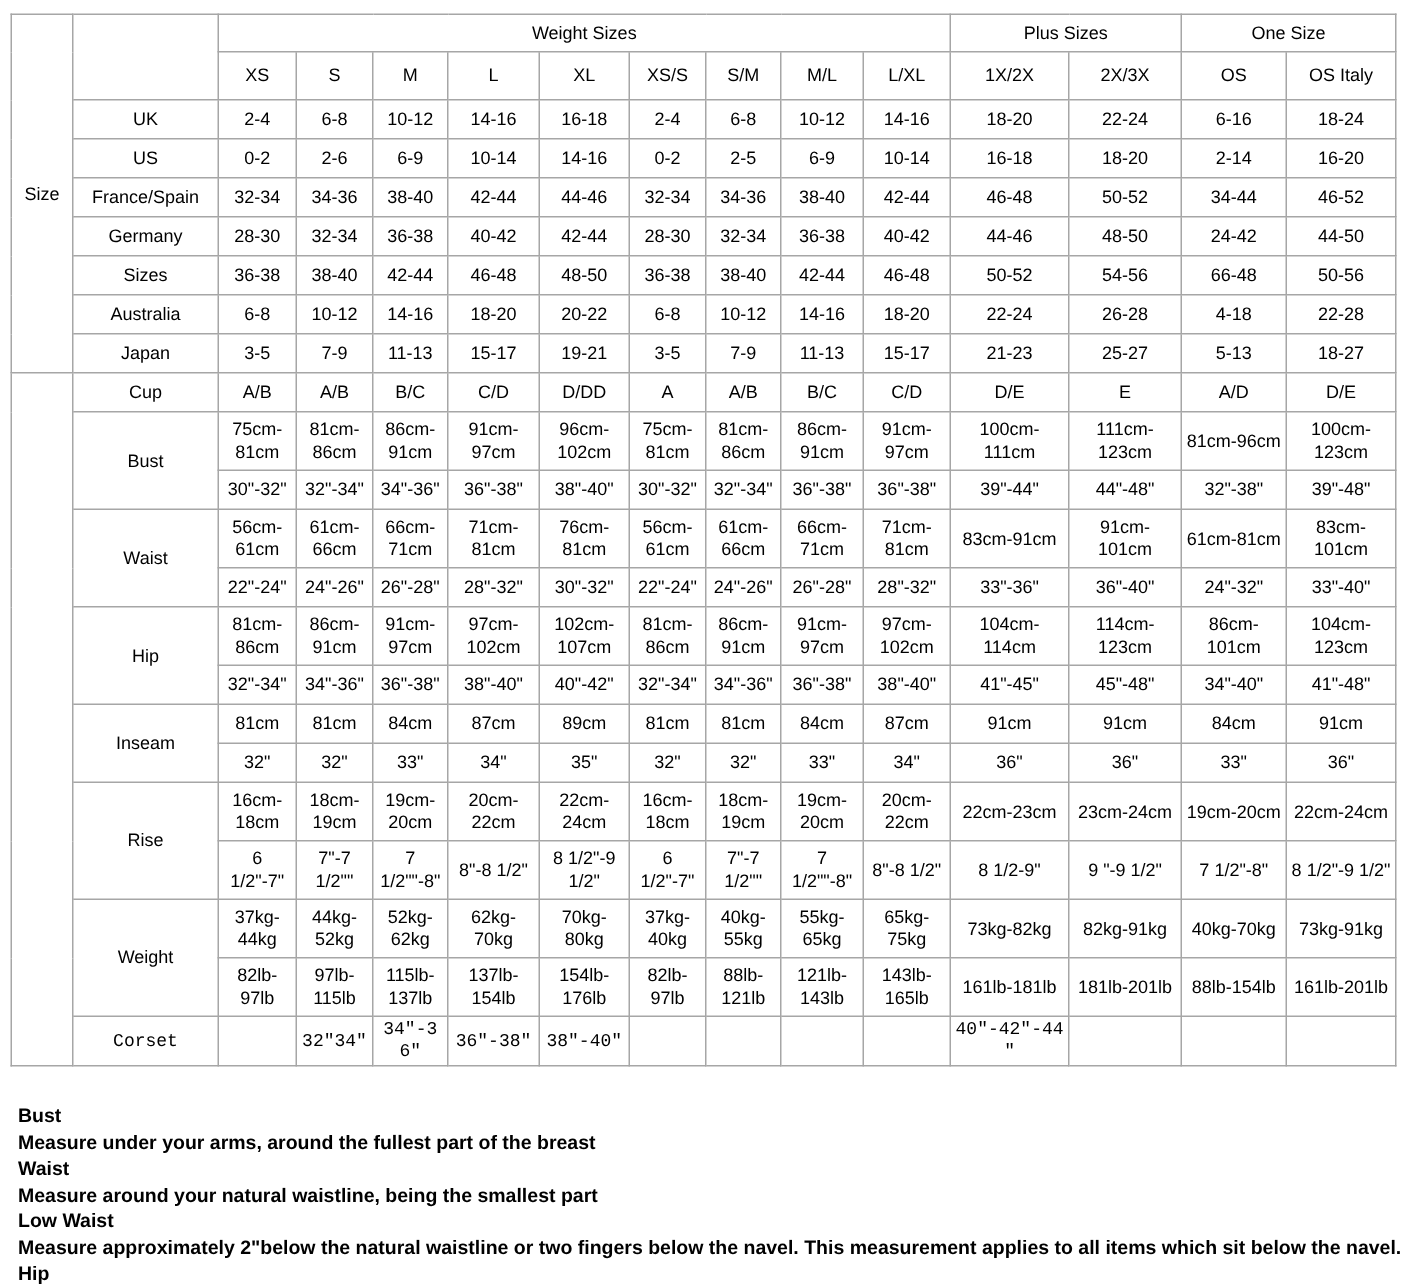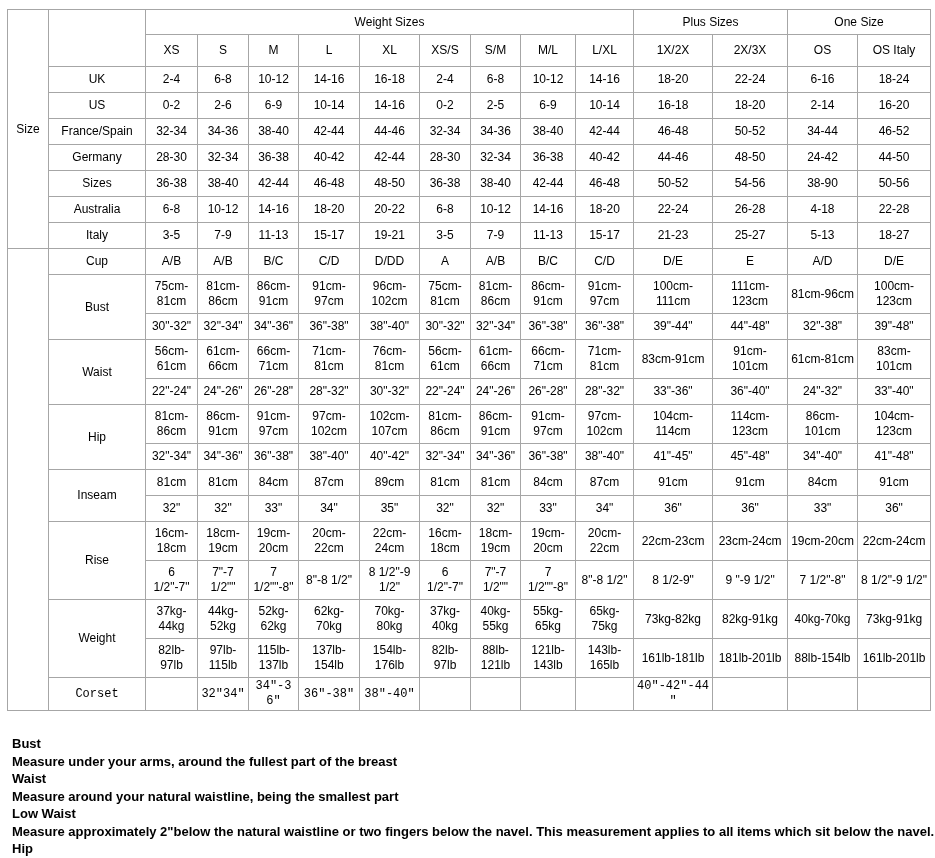--- a/index.html
+++ b/index.html
@@ -154,41 +154,41 @@
           <td>38-40</td>
           <td>42-44</td>
           <td>46-48</td>
           <td>48-50</td>
           <td>36-38</td>
           <td>38-40</td>
           <td>42-44</td>
           <td>46-48</td>
           <td>50-52</td>
           <td>54-56</td>
-          <td>38-90</td>
+          <td>66-48</td>
           <td>50-56</td>
         </tr>
         <tr class="h23">
           <th>Australia</th>
           <td>6-8</td>
           <td>10-12</td>
           <td>14-16</td>
           <td>18-20</td>
           <td>20-22</td>
           <td>6-8</td>
           <td>10-12</td>
           <td>14-16</td>
           <td>18-20</td>
           <td>22-24</td>
           <td>26-28</td>
           <td>4-18</td>
           <td>22-28</td>
         </tr>
         <tr class="h23">
-          <th>Italy</th>
+          <th>Japan</th>
           <td>3-5</td>
           <td>7-9</td>
           <td>11-13</td>
           <td>15-17</td>
           <td>19-21</td>
           <td>3-5</td>
           <td>7-9</td>
           <td>11-13</td>
           <td>15-17</td>
           <td>21-23</td>

